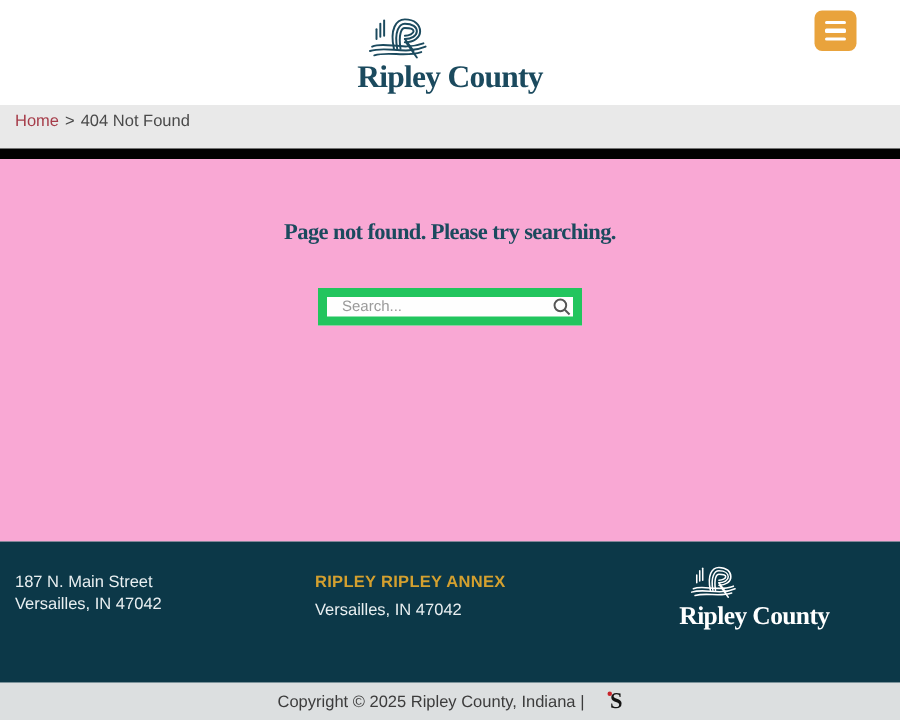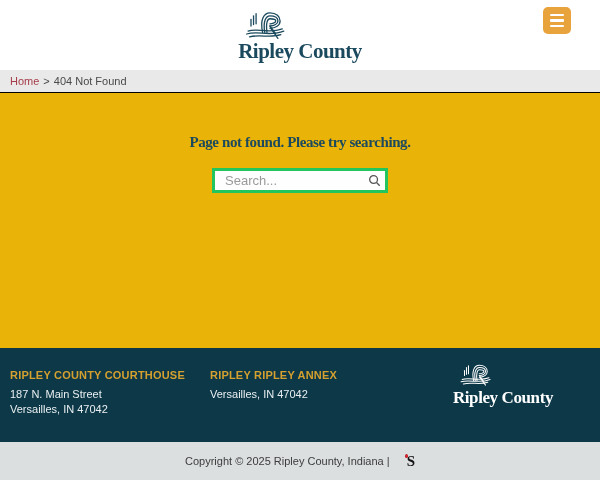--- a/index.html
+++ b/index.html
@@ -26,40 +26,40 @@
   .menu-btn {
     position:absolute; top:7px; right:29px; width:28px; height:27px;
     background:var(--accent-orange,#e9a33c); border:none; border-radius:5px;
     cursor:pointer; display:flex; align-items:center; justify-content:center;
   }
   .hamburger { display:flex; flex-direction:column; gap:3px; }
   .hamburger i { display:block; width:14px; height:2.5px; background:#fff; border-radius:1px; }
 
   
   .breadcrumb {
-    height:23px; background:#e9e9e9; border-bottom:1px solid #000000;
+    height:36px; background:#e9e9e9; border-bottom:7px solid #000000;
     font-size:11px; line-height:22px; padding:0 10px; color:#4a4a4a;
   }
   .breadcrumb a { color:var(--breadcrumb-link,#a63d4a); text-decoration:none; cursor:pointer; }
   .breadcrumb .sep { margin:0 4px; color:#4a4a4a; }
 
   
-  .main { flex:0 0 255px; background:#eab308; display:flex; flex-direction:column; align-items:center; }
+  .main { flex:0 0 255px; background:#f9a8d4; display:flex; flex-direction:column; align-items:center;gap:11px; }
   .page-title {
     margin-top:41px;
     font-family:"Liberation Serif", serif; font-weight:bold;
     font-size:15px; letter-spacing:-0.4px;
     color:var(--brand-teal,#1b4a5e);
   }
   .search-form {
     margin-top:17px; position:relative; width:176px; height:25px;
   }
   .search-input {
-    width:100%; height:100%; border:3px solid #22c55e; background:#fefefe;
-    font-family:"Liberation Sans", sans-serif; font-size:13px; color:#444;
+    width:100%; height:100%; border:6px solid #22c55e; background:#fefefe;
+    font-family:"Liberation Sans", sans-serif; font-size:10px; color:#444;
     padding:0 28px 0 10px; outline:none;
   }
   .search-input::placeholder { color:#9a9a9a; }
   .search-btn {
     position:absolute; right:2px; top:1px; width:24px; height:22px;
     background:transparent; border:none; cursor:pointer;
     display:flex; align-items:center; justify-content:center;
   }
   .search-btn svg { width:13px; height:13px; stroke:#555; }
 
@@ -143,21 +143,20 @@
         <svg viewBox="0 0 14 14" fill="none" stroke-width="1.4">
           <circle cx="6" cy="6" r="4.2"></circle>
           <line x1="9.2" y1="9.2" x2="12.6" y2="12.6"></line>
         </svg>
       </button>
     </form>
   </main>
 
   <footer class="footer">
     <div class="f-col f-col-1">
-      <div class="f-title">RIPLEY COUNTY COURTHOUSE</div>
       <div class="f-line">187 N. Main Street</div>
       <div class="f-line">Versailles, IN 47042</div>
     </div>
     <div class="f-col f-col-2">
       <div class="f-title">RIPLEY RIPLEY ANNEX</div>
       <div class="f-line">Versailles, IN 47042</div>
     </div>
     <a class="f-logo">
       <svg class="logo-mark" viewBox="0 0 64 44" fill="none" stroke="currentColor" stroke-width="1.8" stroke-linecap="round">
         <path d="M10 22 V13"></path>

